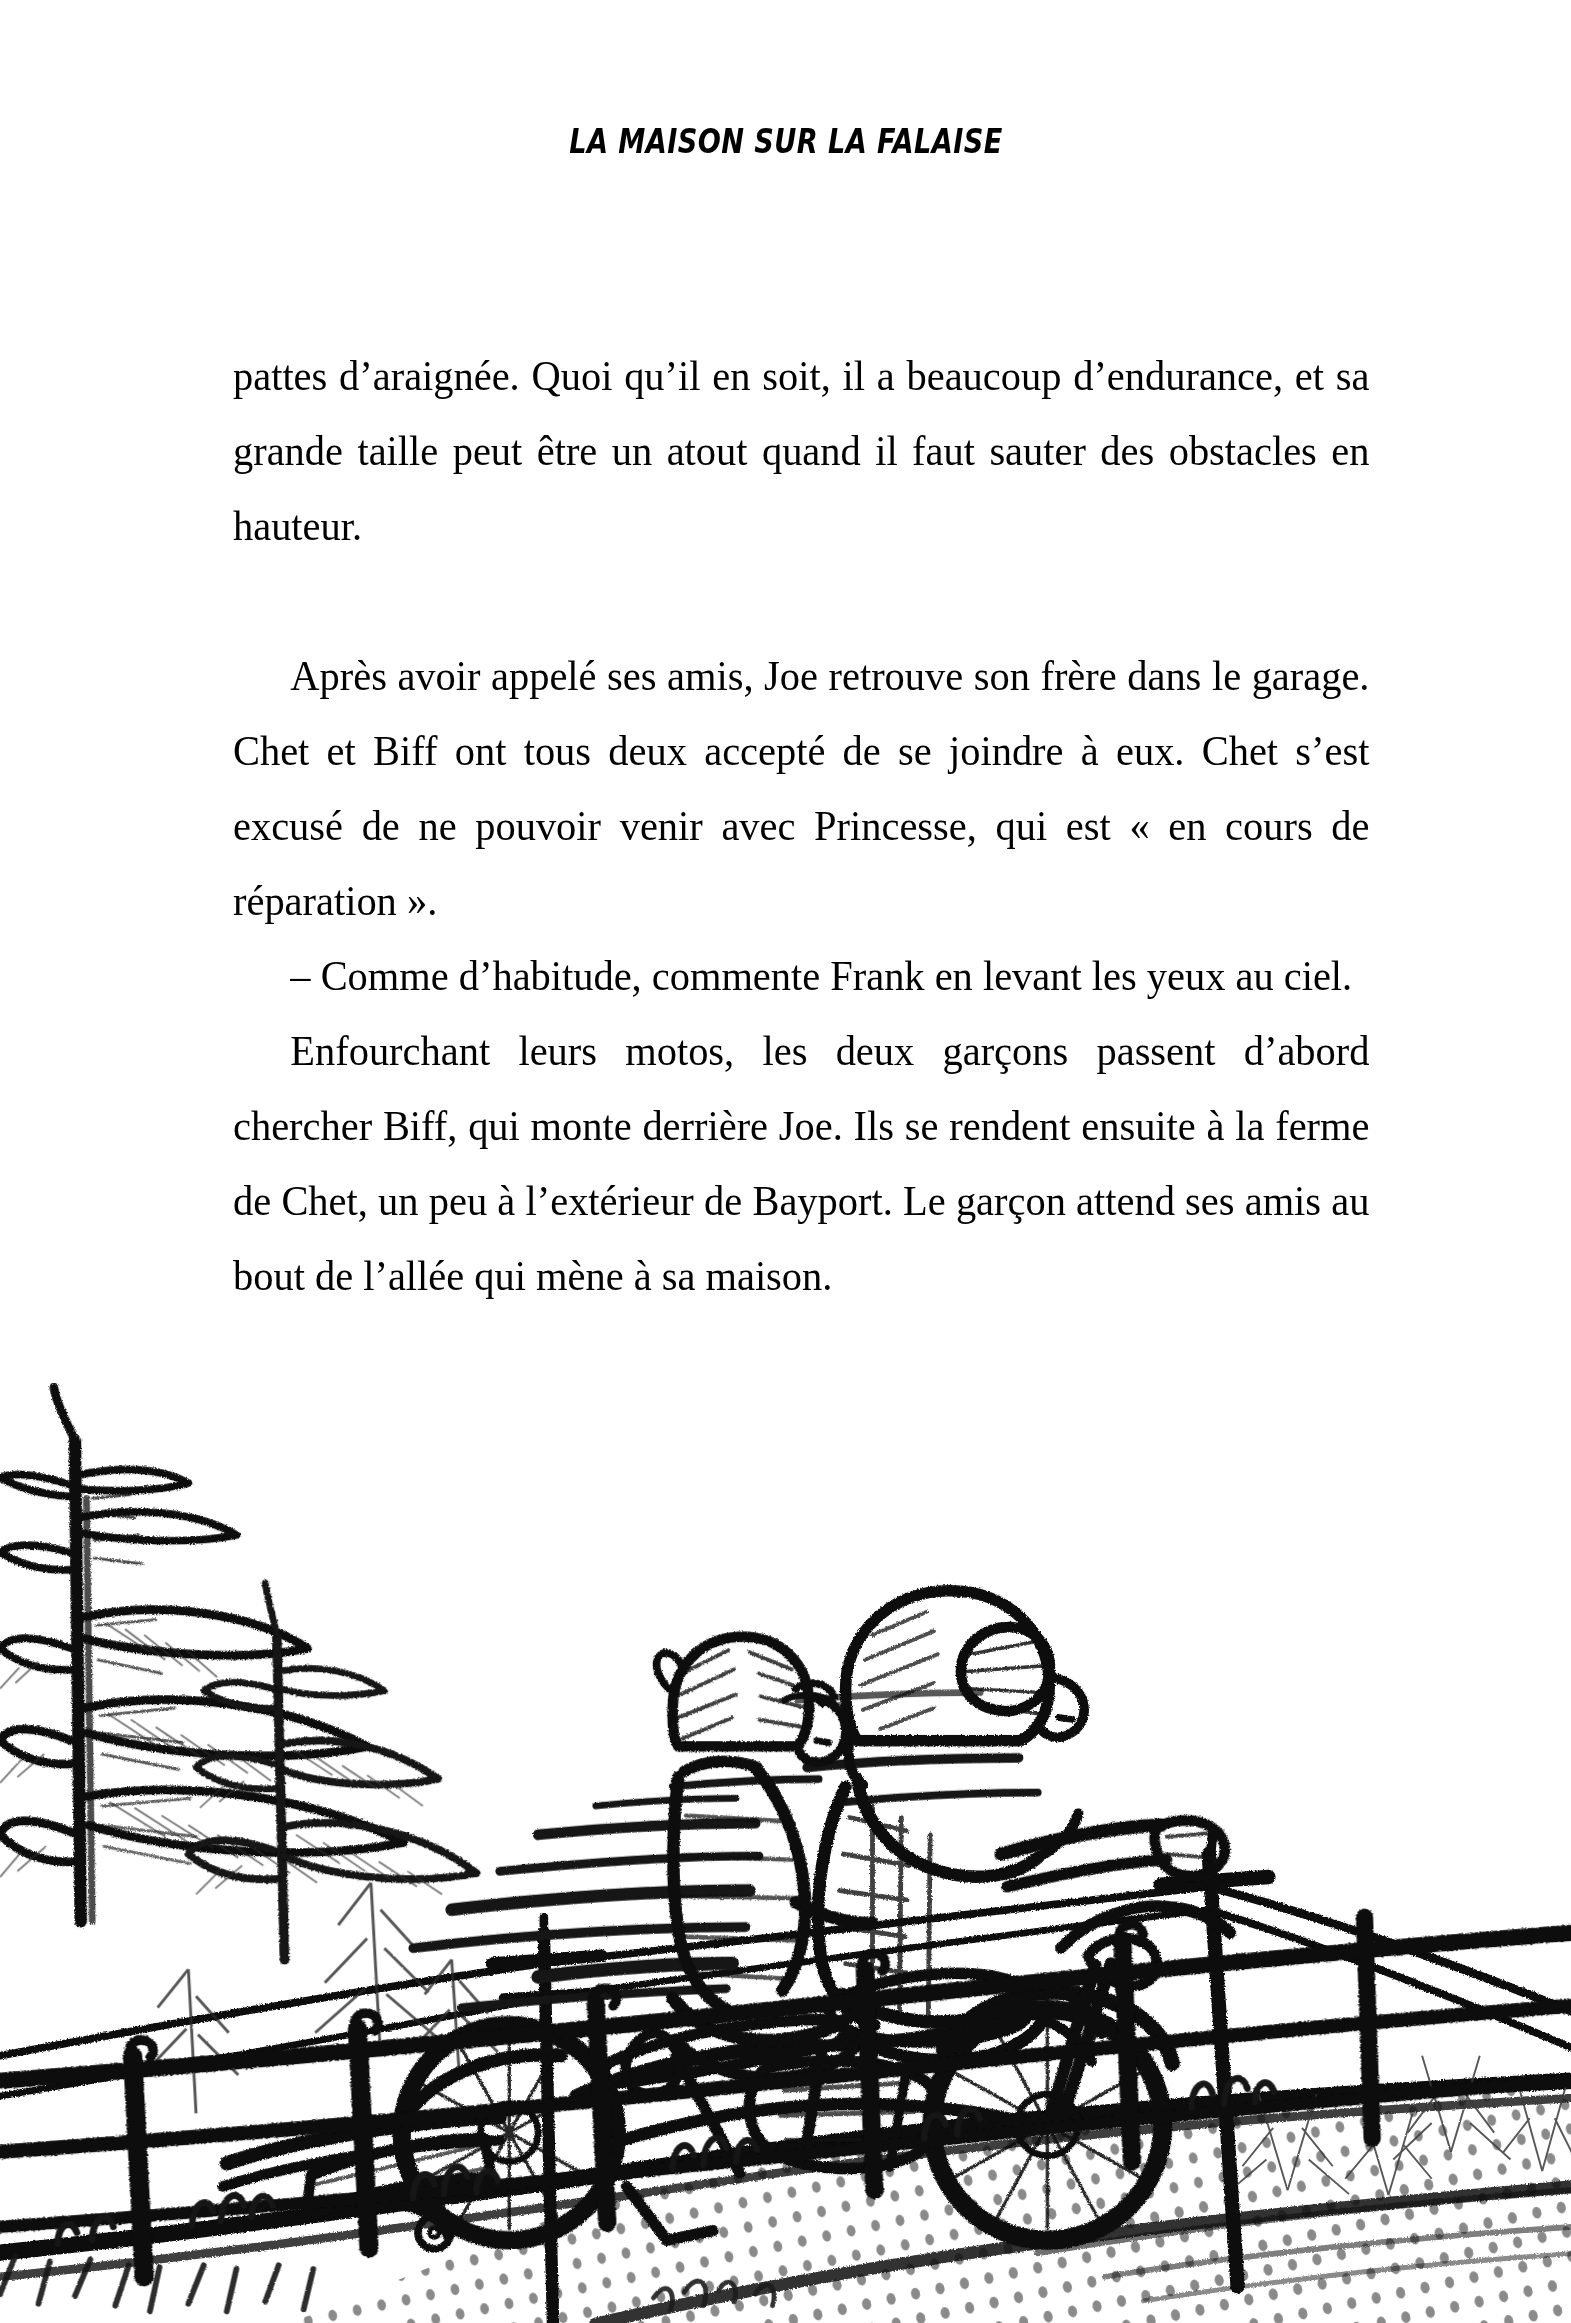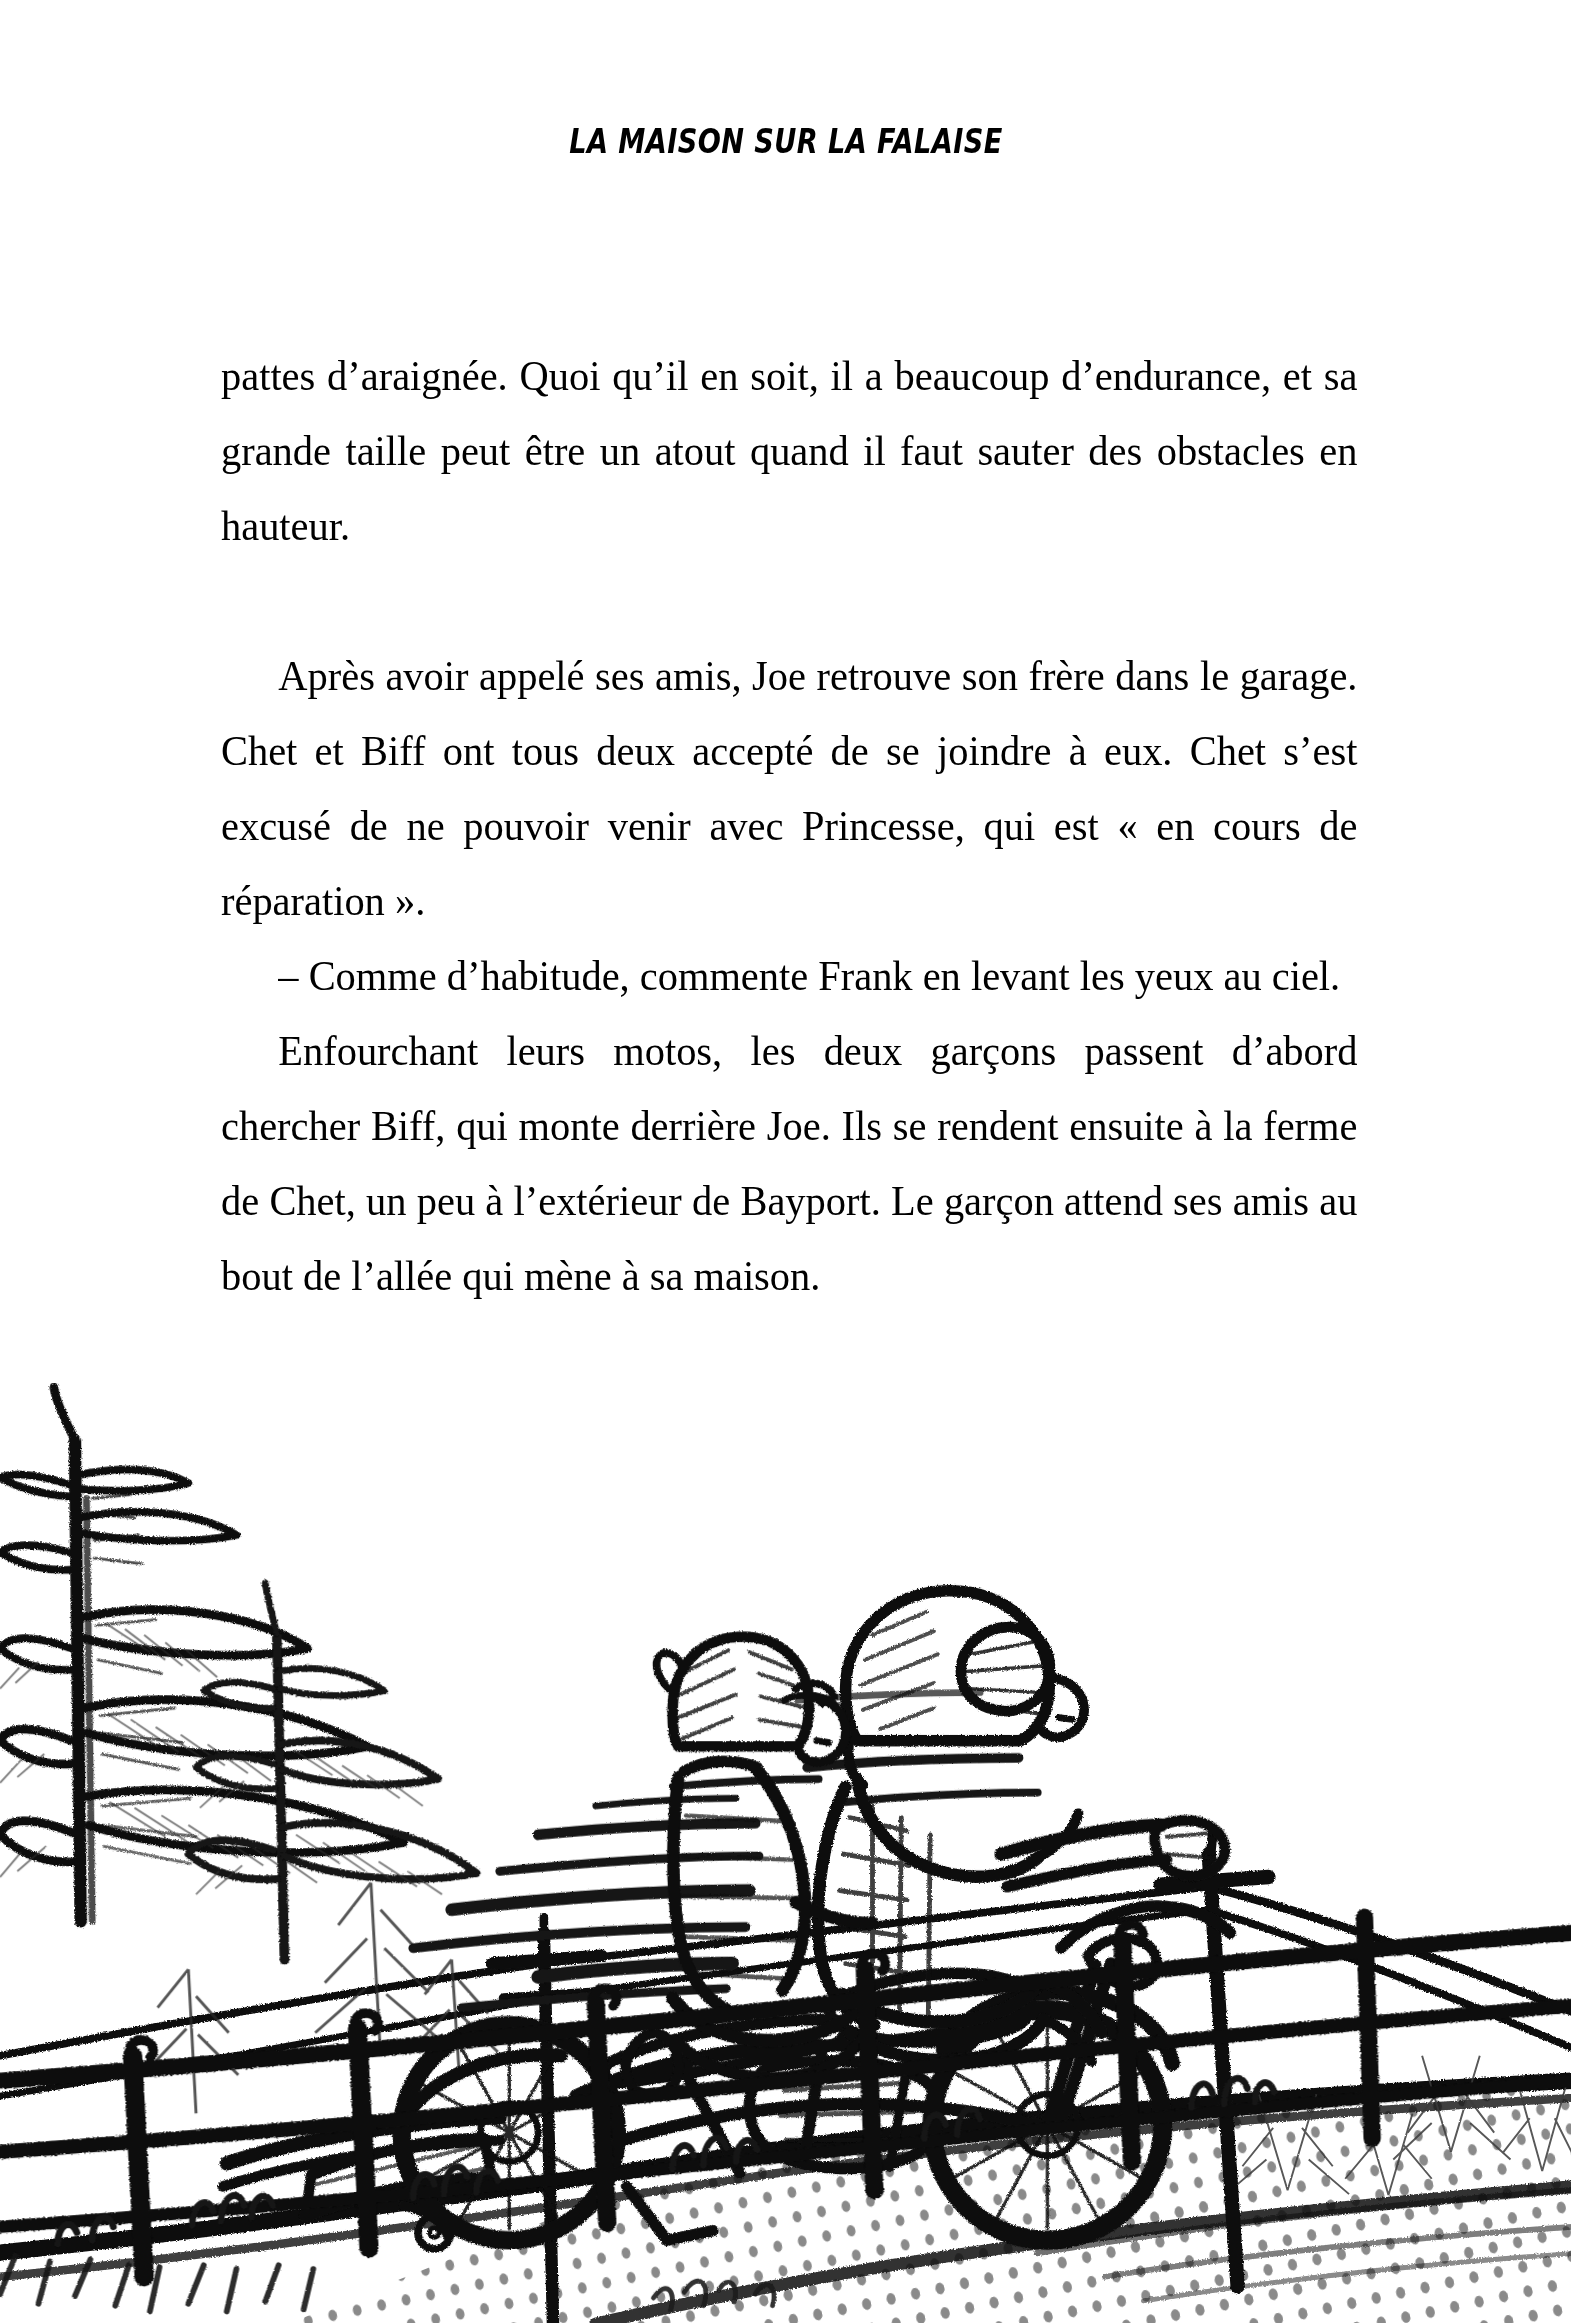--- a/index.html
+++ b/index.html
@@ -30,21 +30,21 @@
     letter-spacing: 0.5px;
     transform: scaleX(0.80);
     transform-origin: center center;
     white-space: nowrap;
   }
 
   
   .text-block {
     position: absolute;
     top: 338px;
-    left: 221px;
+    left: 233px;
     width: 1136px;
   }
   .para {
     font-family: "Liberation Serif", serif;
     font-size: 43px;
     line-height: 75px;
     text-align: justify;
     text-justify: inter-word;
     margin: 0;
     transform: scaleX(0.94);

